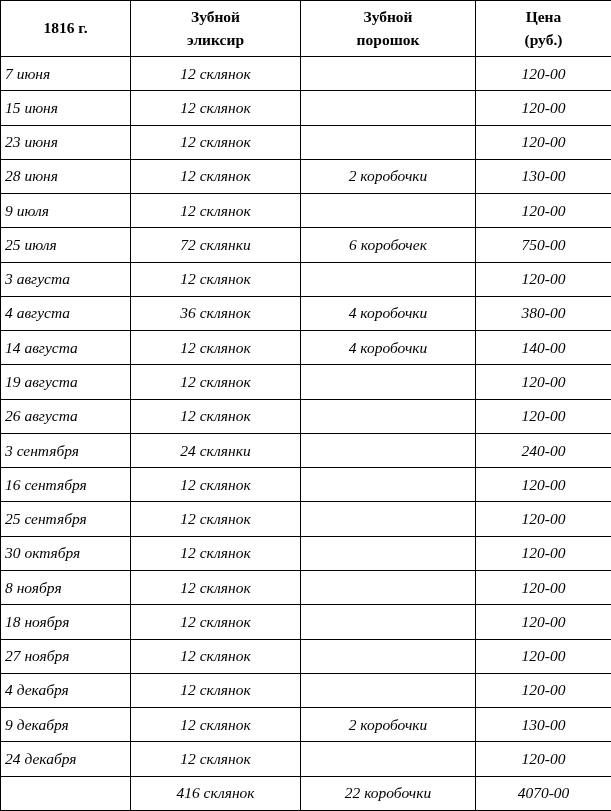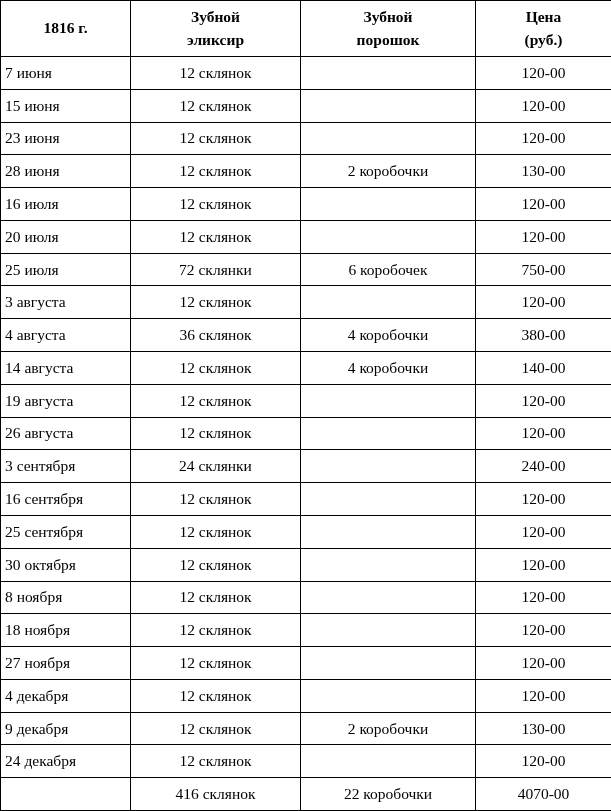--- a/index.html
+++ b/index.html
@@ -38,20 +38,21 @@
     font-size: 15.5px;
     text-align: center;
     vertical-align: middle;
     line-height: 1.45;
   }
   tr.header-row th span {
     display: block;
   }
   tr.data-row, tr.total-row {
     height: 15px;
+    font-style: italic;
   }
   td {
     font-size: 15.5px;
     vertical-align: middle;
   }
   td.col-date {
     text-align: left;
     padding-left: 9px;
   }
   td.col-elixir,
@@ -110,27 +111,21 @@
     <td class="col-powder"></td>
     <td class="col-price">120-00</td>
   </tr>
         <tr class="data-row">
     <td class="col-date">28 июня</td>
     <td class="col-elixir">12 склянок</td>
     <td class="col-powder">2 коробочки</td>
     <td class="col-price">130-00</td>
   </tr>
         <tr class="data-row">
-    <td class="col-date">16 июля</td>
-    <td class="col-elixir">12 склянок</td>
-    <td class="col-powder"></td>
-    <td class="col-price">120-00</td>
-  </tr>
-        <tr class="data-row">
-    <td class="col-date">20 июля</td>
+    <td class="col-date">9 июля</td>
     <td class="col-elixir">12 склянок</td>
     <td class="col-powder"></td>
     <td class="col-price">120-00</td>
   </tr>
         <tr class="data-row">
     <td class="col-date">25 июля</td>
     <td class="col-elixir">72 склянки</td>
     <td class="col-powder">6 коробочек</td>
     <td class="col-price">750-00</td>
   </tr>

